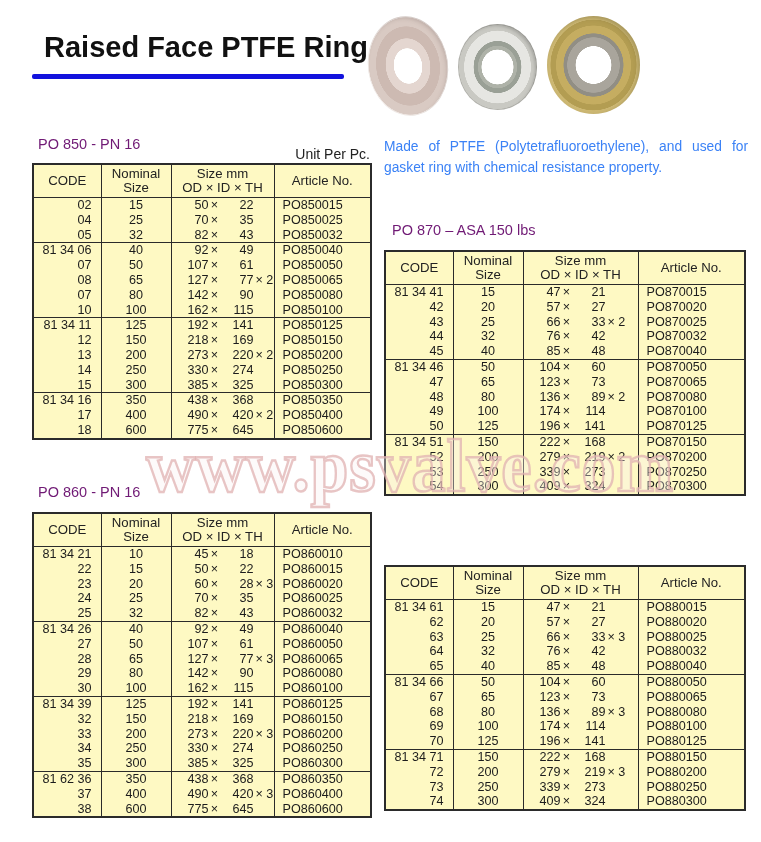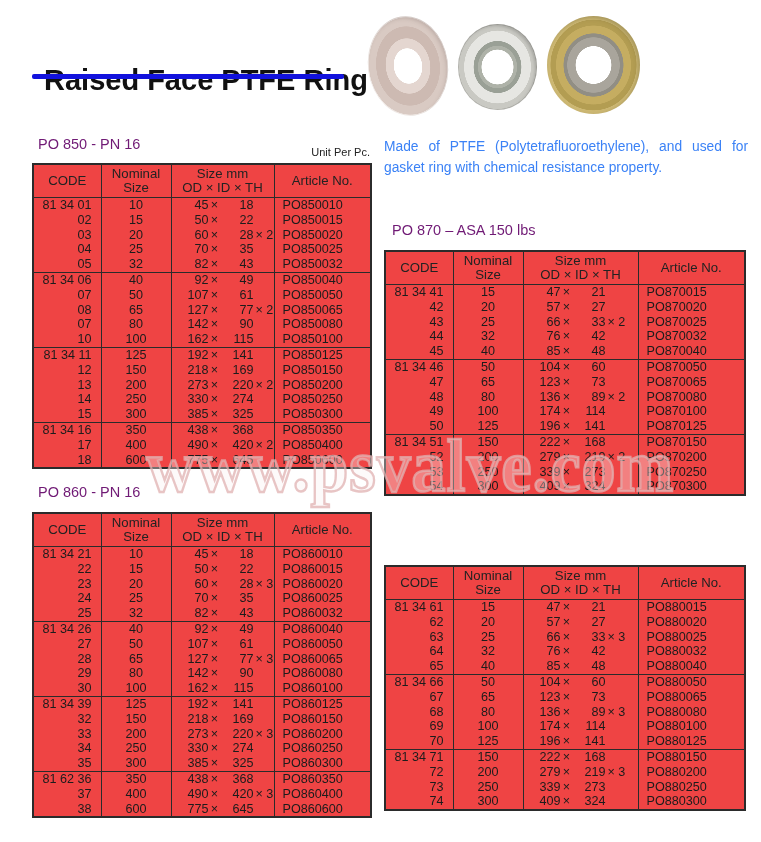--- a/index.html
+++ b/index.html
@@ -6,21 +6,21 @@
   body {
     width:761px; height:842px; position:relative; overflow:hidden;
     background:#ffffff; color:#1e1e1e;
     font-family:"Liberation Sans", sans-serif;
   }
   .abs { position:absolute; }
 
   
   .page-title {
     left:44px; top:31px; font-size:29px; font-weight:700; color:#111;
-    letter-spacing:0px; white-space:nowrap;margin-top:33px;
+    letter-spacing:0px; white-space:nowrap;
   }
   .title-underline { left:32px; top:74px; width:312px; height:5px; background:#1212dd; border-radius:2px; }
 
   
   .ring { border-radius:50%; }
   .ring-ptfe {
     left:368px; top:16px; width:80px; height:100px; transform:rotate(-8deg);
     background:radial-gradient(closest-side, #ffffff 0 35%, #e4d6d0 36% 55%, #cdbab2 56% 79%, #d9cac3 80% 97%, #efe8e4 98% 100%);
     box-shadow:inset -2px 2px 4px rgba(120,100,95,.25);
   }
@@ -30,24 +30,24 @@
     box-shadow:inset -2px 2px 3px rgba(90,90,85,.3);
   }
   .ring-brass {
     left:547px; top:16px; width:93px; height:98px;
     background:radial-gradient(closest-side, #ffffff 0 38%, #a9a59c 39% 56%, #918e84 57% 64%, #c5ad61 65% 80%, #b39d52 81% 92%, #cdb873 93% 100%);
     box-shadow:inset -2px 2px 4px rgba(95,85,45,.35);
   }
 
   
   .tbl-title { font-size:14.5px; color:#701a75; white-space:nowrap; }
-  .unit-note { font-size:11px; color:#222; white-space:nowrap; }
+  .unit-note { font-size:14px; color:#222; white-space:nowrap; }
 
   
-  table.cat { border-collapse:collapse; table-layout:fixed; background:#ef4444; border:2px solid #2b2b2b; }
+  table.cat { border-collapse:collapse; table-layout:fixed; background:#fef9c3; border:2px solid #2b2b2b; }
   .cat th, .cat td { border-left:1.5px solid #2b2b2b; padding:0; overflow:hidden; }
   .cat th:first-child, .cat td:first-child { border-left:none; }
   .cat thead th {
     border-bottom:1.6px solid #2b2b2b; height:32px;
     font-weight:400; font-size:13.2px; line-height:14.5px; text-align:center; color:#222;
   }
   .cat td { font-size:12.6px; line-height:14.8px; height:14.8px; white-space:nowrap; color:#1c1c1c; }
   .cat tr.group-start td { border-top:1.6px solid #2b2b2b; }
   td.c-code { text-align:right; padding-right:9px; }
   td.c-nom  { text-align:center; }
@@ -95,36 +95,24 @@
   <thead>
     <tr>
       <th><span>CODE</span></th>
       <th><span>Nominal</span><br><span>Size</span></th>
       <th><span>Size mm</span><br><span>OD × ID × TH</span></th>
       <th><span>Article No.</span></th>
     </tr>
   </thead>
   <tbody>
       <tr>
-        <td class="c-code">81 34 01</td>
-        <td class="c-nom">10</td>
-        <td class="c-size"><span class="od">45</span><span class="sep">×</span><span class="idv">18</span></td>
-        <td class="c-art">PO850010</td>
-      </tr>
-      <tr>
         <td class="c-code">02</td>
         <td class="c-nom">15</td>
         <td class="c-size"><span class="od">50</span><span class="sep">×</span><span class="idv">22</span></td>
         <td class="c-art">PO850015</td>
-      </tr>
-      <tr>
-        <td class="c-code">03</td>
-        <td class="c-nom">20</td>
-        <td class="c-size"><span class="od">60</span><span class="sep">×</span><span class="idv">28</span><span class="thx">× 2</span></td>
-        <td class="c-art">PO850020</td>
       </tr>
       <tr>
         <td class="c-code">04</td>
         <td class="c-nom">25</td>
         <td class="c-size"><span class="od">70</span><span class="sep">×</span><span class="idv">35</span></td>
         <td class="c-art">PO850025</td>
       </tr>
       <tr>
         <td class="c-code">05</td>
         <td class="c-nom">32</td>

